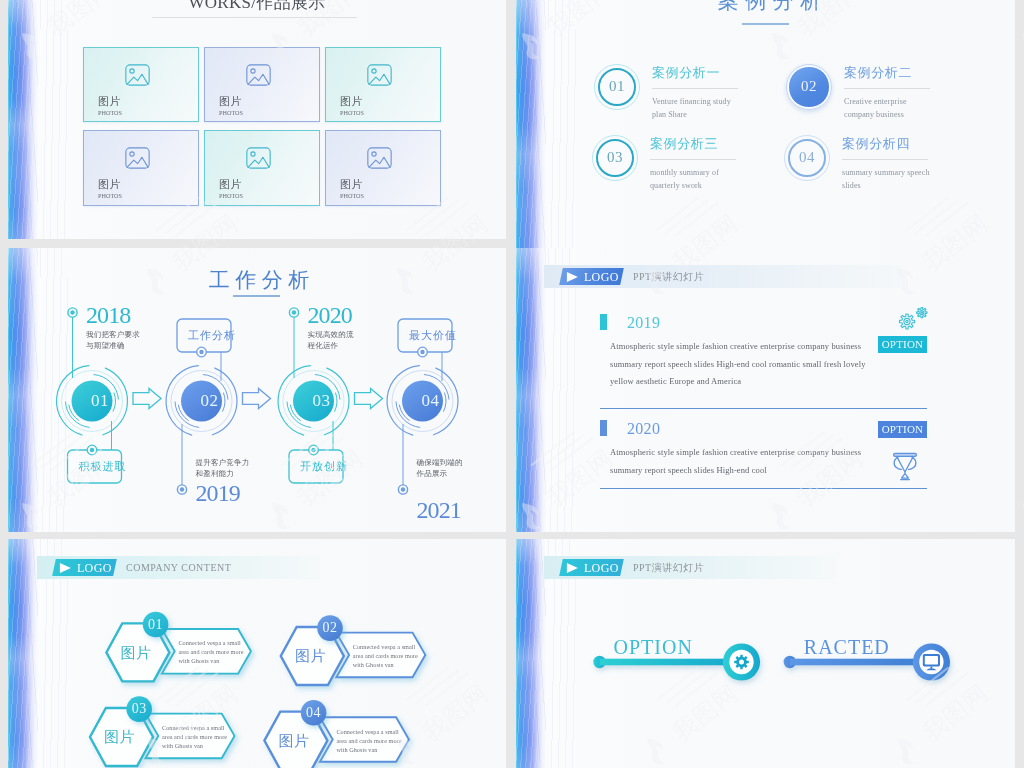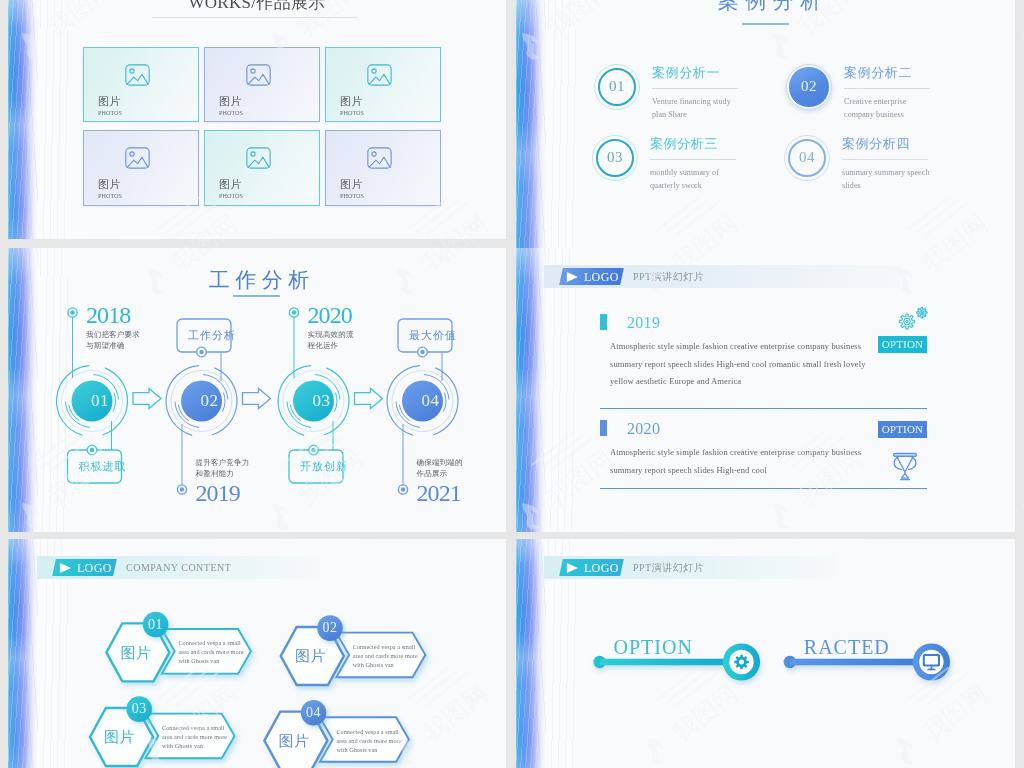--- a/index.html
+++ b/index.html
@@ -351,21 +351,21 @@
         <div class="wa-year" style="color: rgb(91, 138, 216); left: 187.5px; top: 233px;">2019</div>
         <div class="wa-desc" style="left: 187.5px; top: 209px;">提升客户竞争力
 和盈利能力</div>
         <div class="wa-tag" style="left: 177px; top: 71px; width: 54px; height: 33px; color: rgb(91, 138, 216);">工作分析</div>
         <div class="wa-num" style="left: 201.5px; top: 153px;">02</div>
         <div class="wa-year" style="color: rgb(44, 185, 207); left: 299.5px; top: 55px;">2020</div>
         <div class="wa-desc" style="left: 299.5px; top: 81px;">实现高效的流
 程化运作</div>
         <div class="wa-tag" style="left: 289px; top: 202px; width: 54px; height: 33px; color: rgb(44, 185, 207);">开放创新</div>
         <div class="wa-num" style="left: 313.5px; top: 153px;">03</div>
-        <div class="wa-year" style="color: rgb(91, 138, 216); left: 408.5px; top: 233px;">2021</div>
+        <div class="wa-year" style="color: rgb(91, 138, 216); left: 408.5px; top: 250px;">2021</div>
         <div class="wa-desc" style="left: 408.5px; top: 209px;">确保端到端的
 作品展示</div>
         <div class="wa-tag" style="left: 398px; top: 71px; width: 54px; height: 33px; color: rgb(91, 138, 216);">最大价值</div>
         <div class="wa-num" style="left: 422.5px; top: 153px;">04</div>
       </div>
   </div>
 
   <div class="slide s4">
     <div class="strip"></div>
     <div class="paper"></div>

